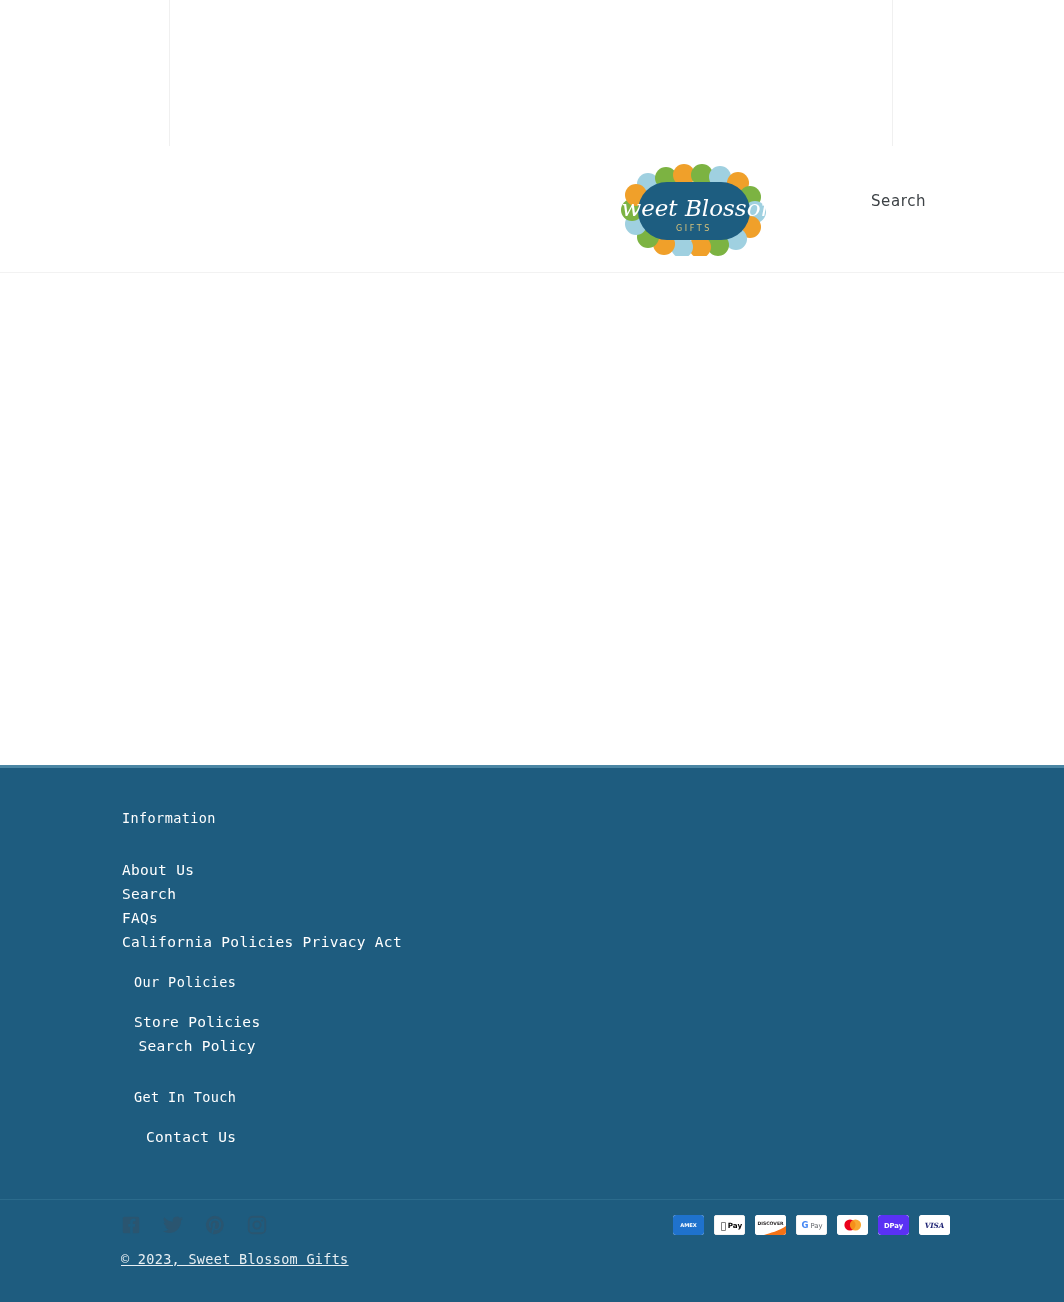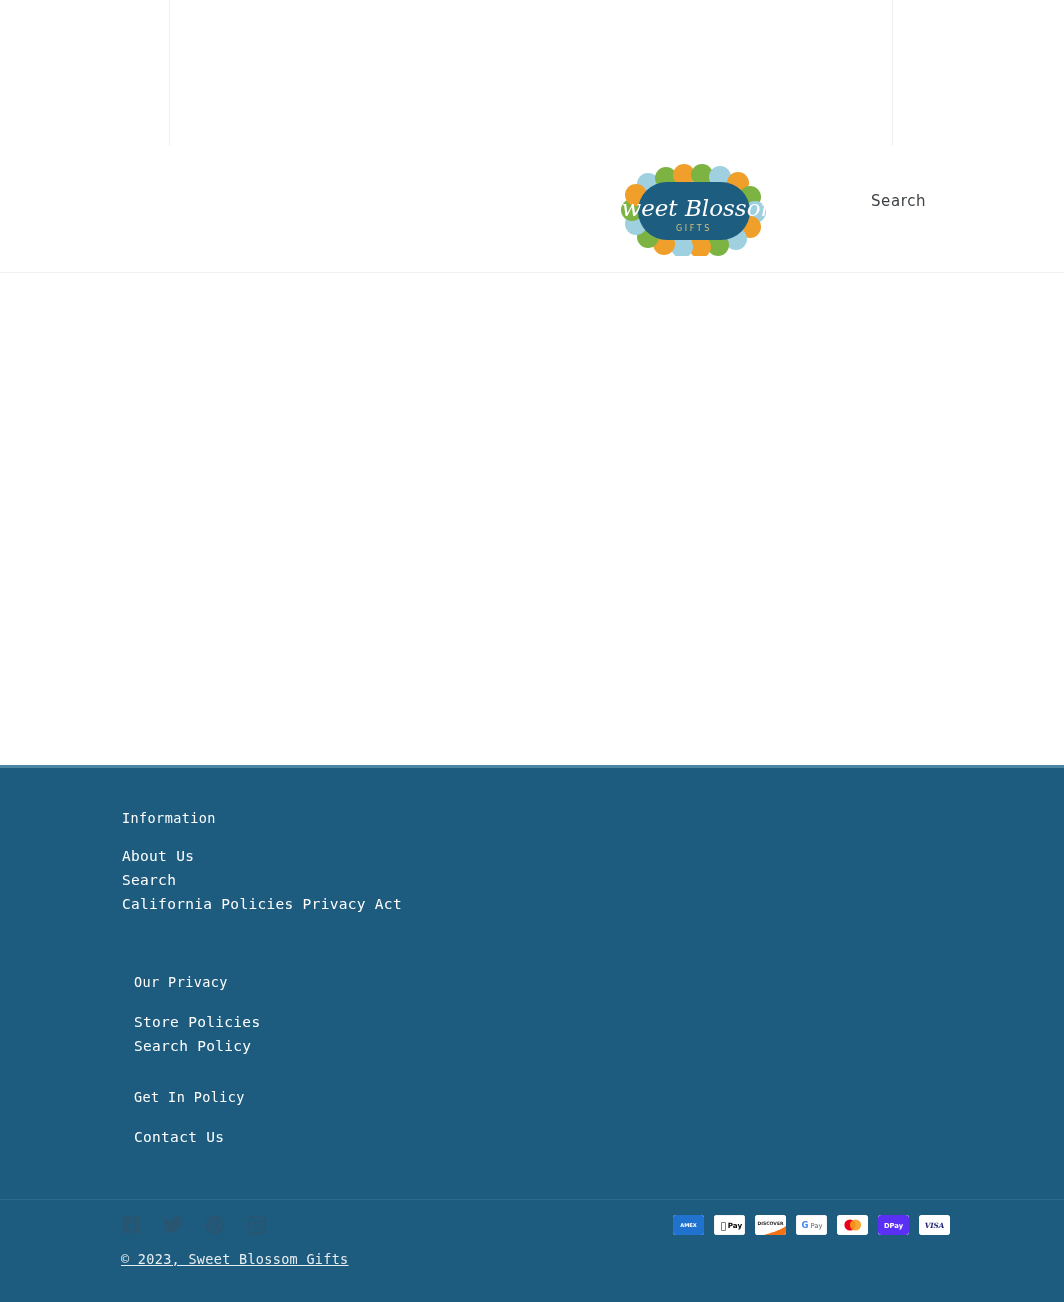--- a/index.html
+++ b/index.html
@@ -87,27 +87,27 @@
     display: block;
     color: #ffffff;
     font-size: 14.5px;
     letter-spacing: 0.3px;
     line-height: 24px;
     text-decoration: none;
     cursor: pointer;
   }
 
   .block-info     { left: 122px; top: 41px;  }
-  .block-info .flink-list { margin-top: 16px; }
+  .block-info .flink-list { margin-top: 30px; }
 
   .block-policies { left: 134px; top: 205px; }
-  .block-policies .flink-list { margin-top: 18px; }
+  .block-policies .flink-list { margin-top: 18px; text-align: center; }
 
   .block-touch    { left: 134px; top: 320px; }
-  .block-touch .flink-list { margin-top: 18px; }
+  .block-touch .flink-list { margin-top: 18px; text-align: right; }
 
   
   .footer-bottom {
     position: absolute;
     left: 0;
     right: 0;
     top: 431px;
     height: 106px;
     border-top: 1px solid #2a6party;
     border-top: 1px solid #2b6b8c;
@@ -207,34 +207,35 @@
 
 <main class="main-content"></main>
 
 <footer class="site-footer">
 
   <div class="fblock block-info">
     <div class="fheading">Information</div>
     <div class="flink-list">
       <a class="flink" href="#">About Us</a>
       <a class="flink" href="#">Search</a>
+      <a class="flink" href="#">FAQs</a>
       <a class="flink" href="#">California Policies Privacy Act</a>
     </div>
   </div>
 
   <div class="fblock block-policies">
-    <div class="fheading">Our Privacy</div>
+    <div class="fheading">Our Policies</div>
     <div class="flink-list">
       <a class="flink" href="#">Store Policies</a>
       <a class="flink" href="#">Search Policy</a>
     </div>
   </div>
 
   <div class="fblock block-touch">
-    <div class="fheading">Get In Policy</div>
+    <div class="fheading">Get In Touch</div>
     <div class="flink-list">
       <a class="flink" href="#">Contact Us</a>
     </div>
   </div>
 
   <div class="footer-bottom">
 
     <div class="social-row">
       <a href="#">
         <svg viewBox="0 0 24 24">

